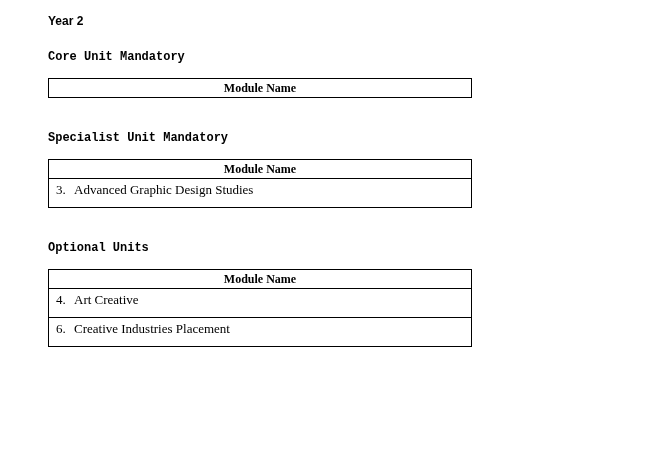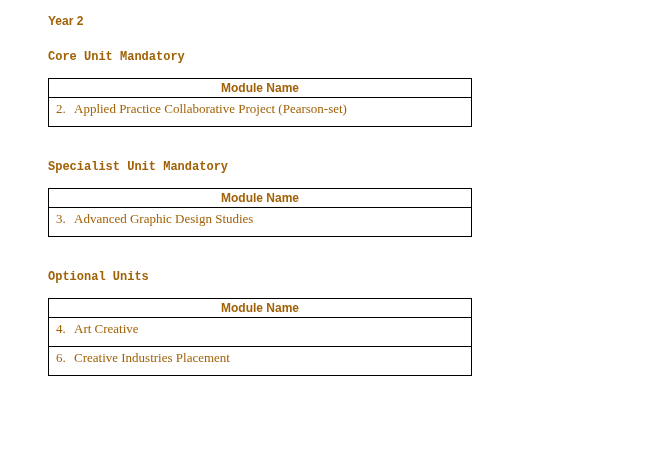--- a/index.html
+++ b/index.html
@@ -5,21 +5,21 @@
   html, body {
     margin: 0;
     padding: 0;
     background: #ffffff;
   }
   .page {
     position: relative;
     width: 645px;
     height: 464px;
     background: #ffffff;
-    color: #a16207;
+    color: #000000;
     overflow: hidden;
     box-sizing: border-box;
     padding: 14px 2px 0 48px;
     font-family: "Liberation Sans", sans-serif;
   }
   .doc-title {
     font-size: 12px;
     font-weight: bold;
     line-height: 14px;
     margin: 0 0 22px 0;
@@ -33,20 +33,21 @@
   }
   table.module-table {
     border-collapse: collapse;
     width: 424px;
     table-layout: fixed;
     margin: 0 0 33px 0;
   }
   table.module-table th,
   table.module-table td {
     border: 1px solid #000000;
+    font-family: Liberation Serif, serif;
   }
   th.header-cell {
     font-family: "Liberation Sans", sans-serif;
     font-size: 12px;
     font-weight: bold;
     text-align: center;
     height: 16px;
     padding: 1px 2px;
     line-height: 14px;
   }
@@ -71,25 +72,20 @@
   <section class="unit-section">
     <h2 class="section-heading">Core Unit Mandatory</h2>
     <table class="module-table">
       <thead>
         <tr>
           <th class="header-cell">Module Name</th>
         </tr>
       </thead>
       <tbody>
 
-  <tr>
-    <td class="module-cell">
-      <span class="module-number">2.</span><span>Applied Practice Collaborative Project (Pearson-set)</span>
-    </td>
-  </tr>
 </tbody>
     </table>
   </section>
 
   <section class="unit-section">
     <h2 class="section-heading">Specialist Unit Mandatory</h2>
     <table class="module-table">
       <thead>
         <tr>
           <th class="header-cell">Module Name</th>

